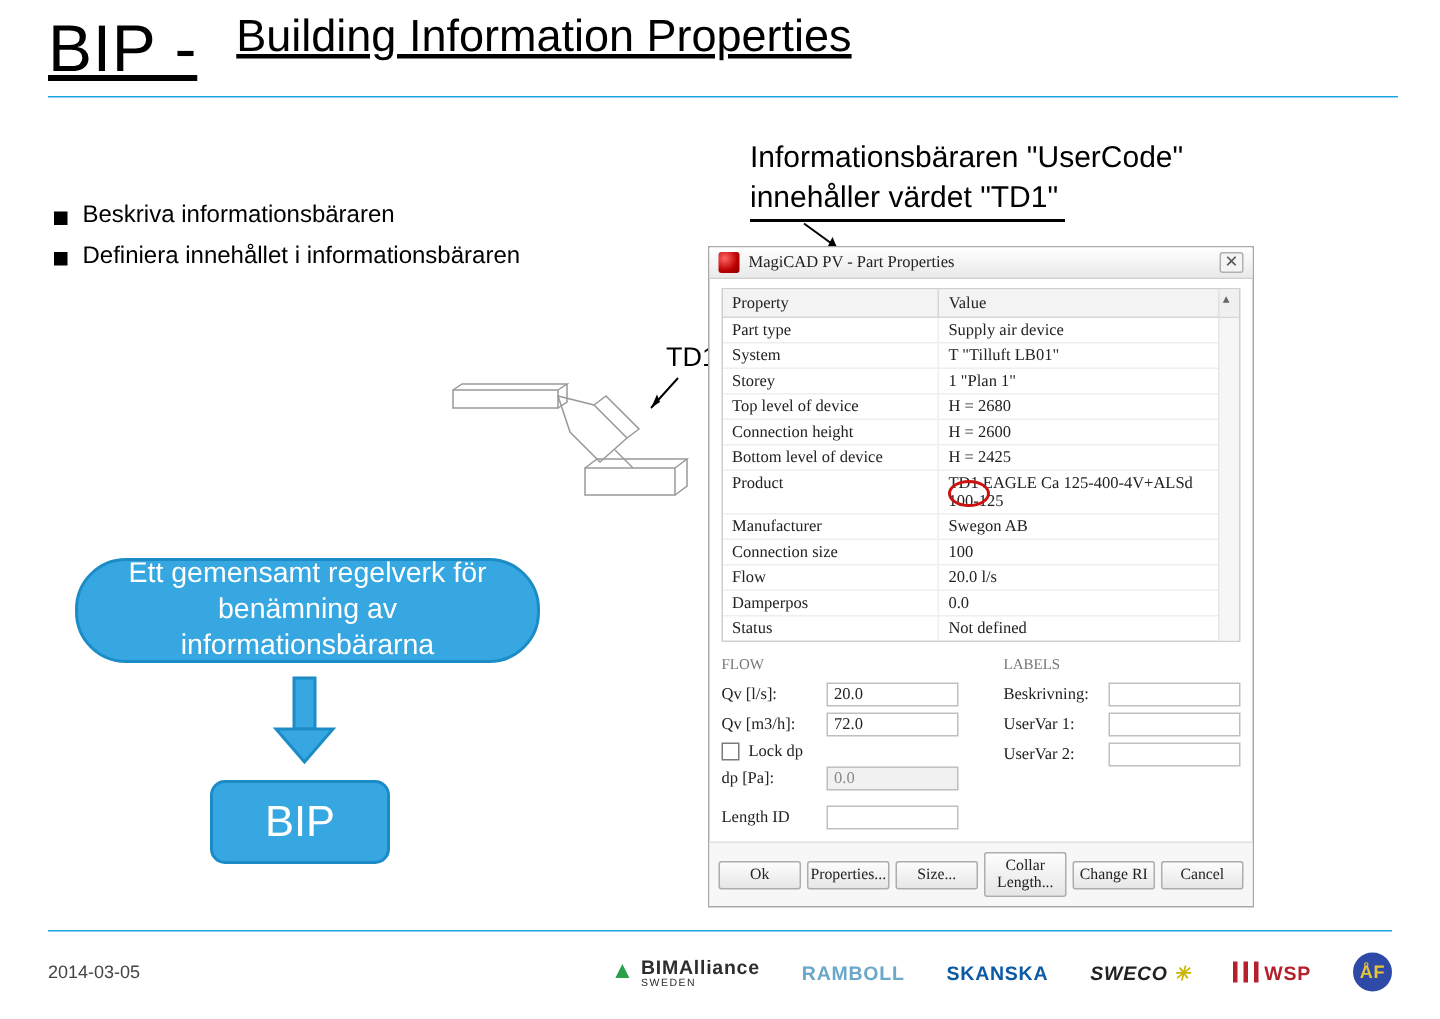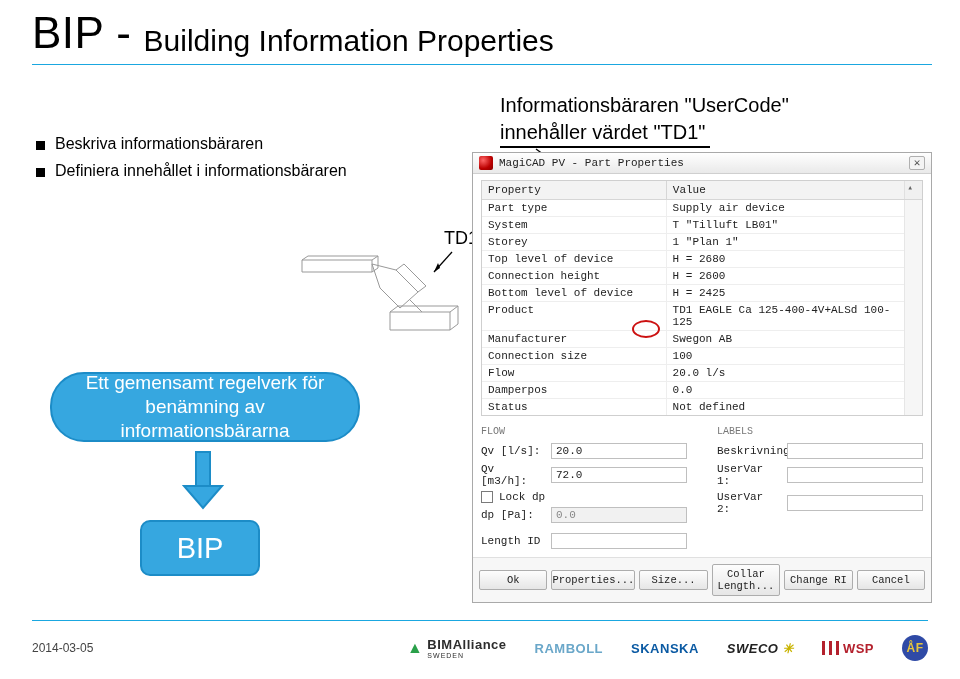--- a/index.html
+++ b/index.html
@@ -1,35 +1,35 @@
 <!DOCTYPE html>
 <html><head>
 <meta charset="utf-8">
 <style>
   * { box-sizing: border-box; margin: 0; padding: 0; }
   html, body { width: 960px; height: 679px; font-family: Arial, Helvetica, sans-serif; background: #fff; color: #000; }
   .slide { position: relative; width: 960px; height: 679px; }
   .title-area { position: absolute; left: 32px; top: 8px; width: 900px; }
-  .title-line { display: flex; align-items: flex-end; gap: 12px; }
+  .title-line { display: flex; align-items: flex-start; gap: 26px; text-decoration: underline; }
   .title-big { font-size: 44px; letter-spacing: 0.5px; }
   .title-sub { font-size: 30px; }
   .title-rule { border: none; border-top: 1.5px solid #1aa7e0; margin-top: 6px; width: 900px; }
   .bullets { position: absolute; left: 36px; top: 130px; font-size: 16px; line-height: 1.7; }
   .bullets li { list-style: none; display: flex; align-items: flex-start; gap: 10px; }
   .bullet-sq { display: inline-block; width: 9px; height: 9px; background: #000; margin-top: 11px; flex-shrink: 0; }
   .diagram { position: absolute; left: 300px; top: 230px; width: 170px; height: 110px; }
   .diagram svg { width: 100%; height: 100%; }
   .td1-label { position: absolute; left: 444px; top: 228px; font-size: 18px; }
   .td1-arrow { position: absolute; left: 428px; top: 250px; width: 30px; height: 30px; }
   .callout-note { position: absolute; left: 500px; top: 92px; font-size: 20px; line-height: 1.35; }
   .callout-underline { position: absolute; left: 500px; top: 146px; width: 210px; height: 2px; background: #000; }
   .callout-arrow { position: absolute; left: 532px; top: 147px; width: 40px; height: 24px; }
 
   
-  .dlg { position: absolute; left: 472px; top: 152px; width: 460px; background: #fff; border: 1px solid #a9a9a9; font-family: Liberation Mono, monospace; font-size: 11px; color: #222; }
+  .dlg { position: absolute; left: 472px; top: 164px; width: 364px; background: #fff; border: 1px solid #a9a9a9; font-family: Liberation Serif, serif; font-size: 11px; color: #222; }
   .dlg-title { display: flex; align-items: center; gap: 6px; padding: 3px 6px; background: linear-gradient(#fff,#e9e9e9); border-bottom: 1px solid #cfcfcf; }
   .dlg-title .icon { width: 14px; height: 14px; background: radial-gradient(circle at 30% 30%, #f66, #b00 60%, #800); border-radius: 2px; }
   .dlg-title .close { margin-left: auto; width: 16px; height: 14px; border: 1px solid #b0b0b0; border-radius: 2px; background: #f4f4f4; text-align: center; line-height: 12px; font-size: 11px; color: #555; }
   .dlg-body { padding: 6px 8px 8px 8px; }
   .grid { border: 1px solid #cfcfcf; width: 100%; }
   .grid-head { display: flex; background: #f3f3f3; border-bottom: 1px solid #d6d6d6; }
   .grid-head div { padding: 3px 6px; font-size: 11px; }
   .col-prop { width: 42%; border-right: 1px solid #d6d6d6; }
   .col-val { width: 54%; }
   .col-scroll { width: 4%; background: #f0f0f0; border-left: 1px solid #e0e0e0; position: relative; }

